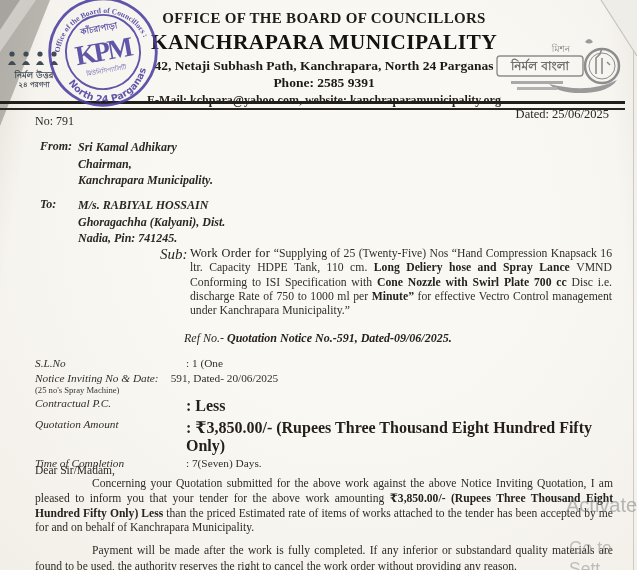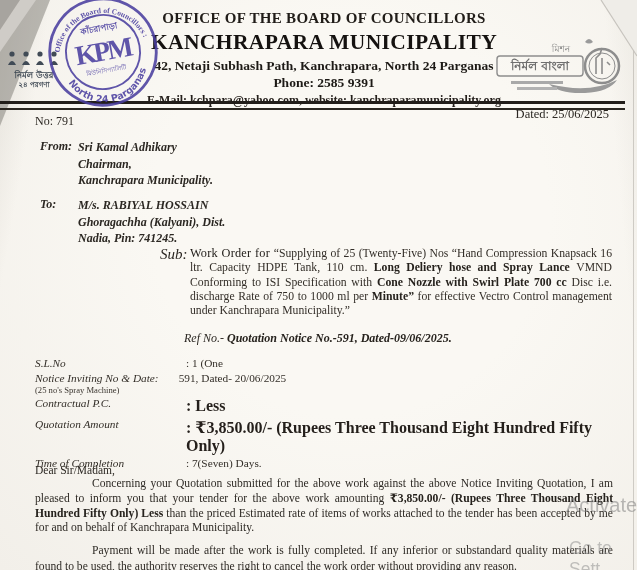--- a/index.html
+++ b/index.html
@@ -159,21 +159,21 @@
   </div>
 
   <div class="ref-line"><span>Ref No.- </span><span class="b">Quotation Notice No.-591, Dated-09/06/2025.</span></div>
 
   <div class="details">
     <div class="drow">
       <span class="dlab">S.L.No</span>
       <span class="dval">: 1 (One</span>
     </div>
     <div class="drow">
-      <span class="dlab" style="min-width:0;margin-right:20px;">Notice Inviting No &amp; Date:</span>
+      <span class="dlab" style="min-width:0;margin-right:12px;">Notice Inviting No &amp; Date:</span>
       <span class="dval">591, Dated- 20/06/2025</span>
     </div>
     <div class="dsub">(25 no's Spray Machine)</div>
     <div class="drow">
       <span class="dlab">Contractual P.C.</span>
       <span class="dval dbold">: Less</span>
     </div>
     <div class="drow">
       <span class="dlab">Quotation Amount</span>
       <span class="dval dbold">: ₹3,850.00/- (Rupees Three Thousand Eight Hundred Fifty Only)</span>

